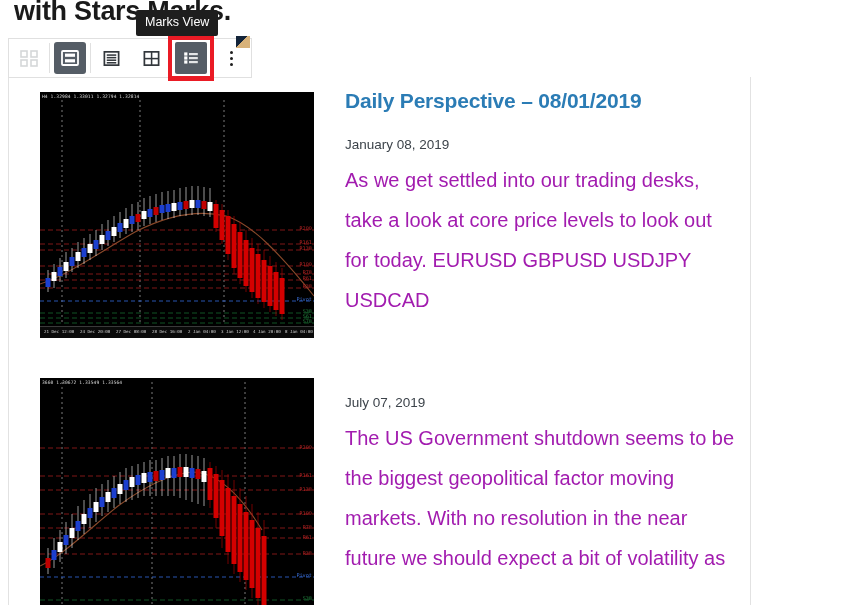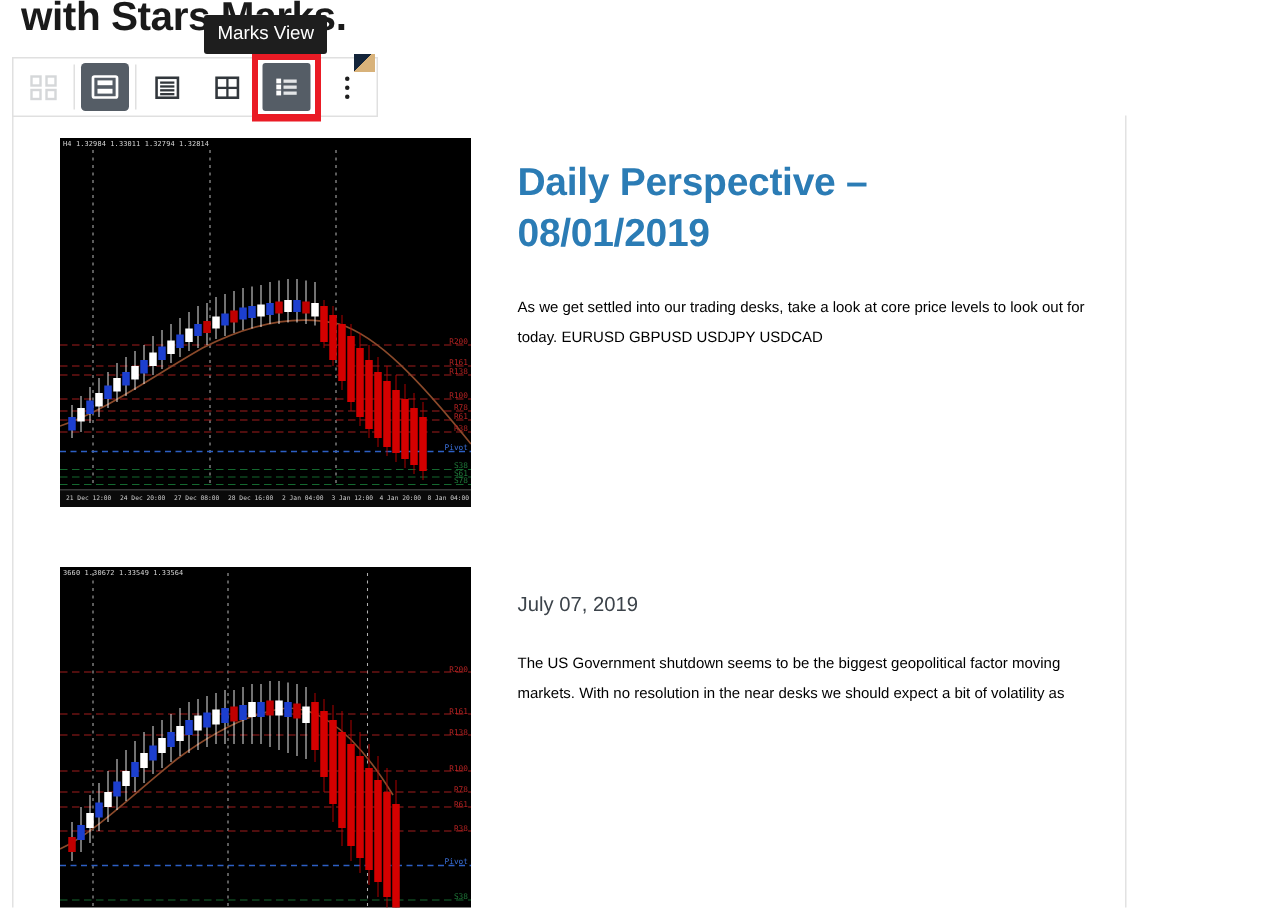--- a/index.html
+++ b/index.html
@@ -106,41 +106,41 @@
   .post {
     display: flex;
     gap: 0;
     padding: 0;
     position: relative;
   }
   .post-thumb-wrap { width: 312px; flex: 0 0 312px; padding: 11px 0 0 31px; }
   .post-body { flex: 1; padding-left: 24px; padding-top: 6px; }
 
   .post-title {
-    font-size: 26px;
+    font-size: 21px;
     line-height: 1.32;
     font-weight: bold;
     color: #2b7cb5;
-    margin: 17px 0 0 0;
+    margin: 0 0 0 0;
     letter-spacing: -0.2px;
     cursor: pointer;
     text-decoration: none;
     display: block;
     max-width: 340px;
   }
   .post-date {
     font-size: 13.5px;
     color: #3c434a;
     margin-top: 22px;
   }
   .post-excerpt {
-    font-size: 10px;
+    font-size: 20px;
     line-height: 2.0;
-    color: #000000;
-    margin-top: 23px;
+    color: #a21caf;
+    margin-top: 8px;
     max-width: 390px;
   }
 
   
   .chart {
     position: relative;
     width: 274px; height: 246px;
     background: #000000;
     overflow: hidden;
     cursor: pointer;
@@ -404,20 +404,21 @@
             <span class="tick" style="left:148px;">2 Jan 04:00</span>
             <span class="tick" style="left:181px;">3 Jan 12:00</span>
             <span class="tick" style="left:213px;">4 Jan 20:00</span>
             <span class="tick" style="left:245px;">8 Jan 04:00</span>
           </div>
         </div>
       </div>
 
       <div class="post-body">
         <a class="post-title" href="#">Daily Perspective – 08/01/2019</a>
+        <div class="post-date">January 08, 2019</div>
         <div class="post-excerpt">As we get settled into our trading desks, take a look at core price levels to look out for today. EURUSD GBPUSD USDJPY USDCAD</div>
       </div>
     </div>
 
     <div class="post" style="margin-top:29px;">
       <div class="post-thumb-wrap">
         <div class="chart">
           <div class="ohlc">3660 1.30672 1.33549 1.33564</div>
           <svg viewBox="0 0 274 246" preserveAspectRatio="none">
             <g stroke="#cfcfcf" stroke-width="0.7" stroke-dasharray="2,3" opacity="0.85">
@@ -537,18 +538,18 @@
           <div class="lvl-label" style="right:2px;top:156px;color:#b22222;">R61</div>
           <div class="lvl-label" style="right:2px;top:172px;color:#b22222;">R38</div>
           <div class="lvl-label" style="right:2px;top:194px;color:#3a6fd8;">Pivot</div>
           <div class="lvl-label" style="right:2px;top:217px;color:#1f7a3a;">S38</div>
 
         </div>
       </div>
 
       <div class="post-body">
         <div class="post-date">July 07, 2019</div>
-        <div class="post-excerpt">The US Government shutdown seems to be the biggest geopolitical factor moving markets. With no resolution in the near desks we should expect a bit of volatility as</div>
+        <div class="post-excerpt">The US Government shutdown seems to be the biggest geopolitical factor moving markets. With no resolution in the near future we should expect a bit of volatility as</div>
       </div>
     </div>
 
   </div>
 </div>
 
 </body></html>

